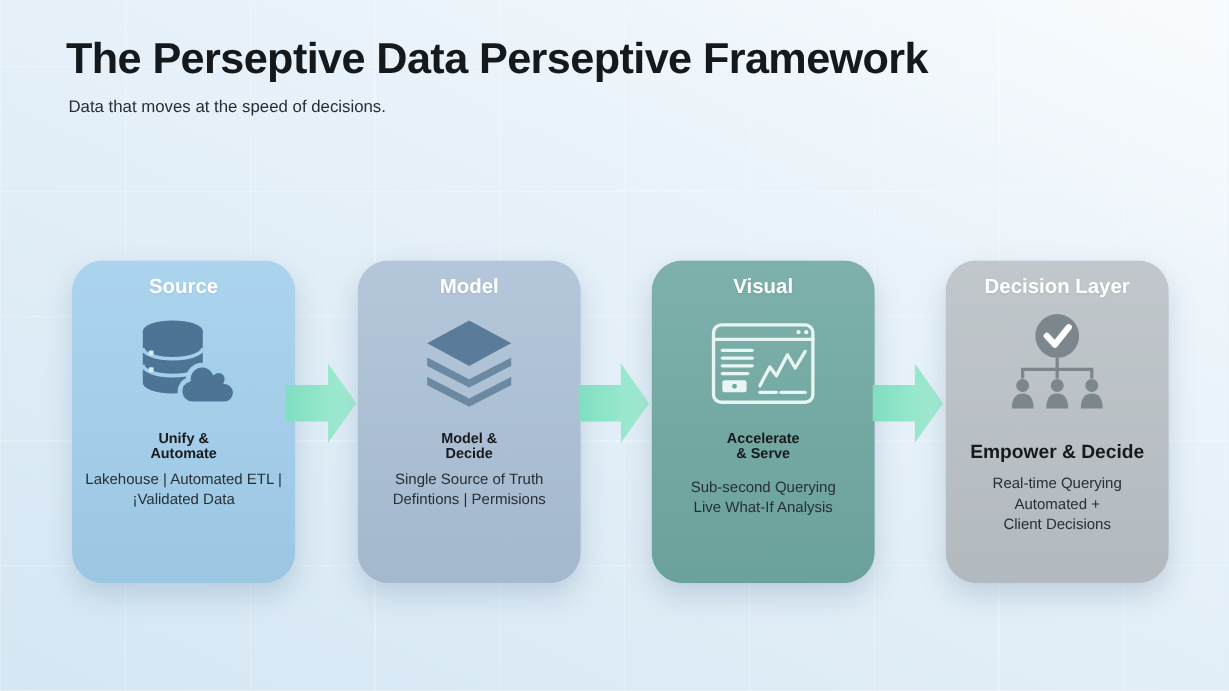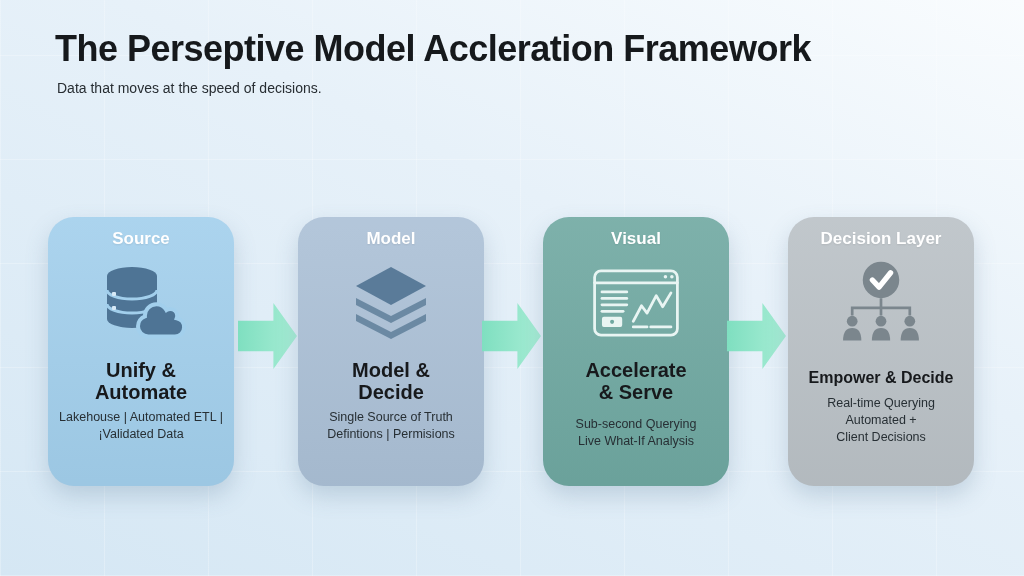--- a/index.html
+++ b/index.html
@@ -20,31 +20,31 @@
   .slide-subtitle{
     position:absolute;left:57px;top:80px;margin:0;
     font-size:14px;font-weight:400;color:#272d32;
   }
   .card{
     position:absolute;top:217px;width:186px;height:269px;border-radius:26px;
     display:flex;flex-direction:column;align-items:center;
     box-shadow:0 10px 22px rgba(92,122,152,.25);
     background-image:linear-gradient(180deg, rgba(255,255,255,.10), rgba(0,0,0,.04));
   }
-  .card1{left:48px;}
+  .card1{left:60px;}
   .card2{left:298px;}
   .card3{left:543px;}
   .card4{left:788px;}
   .card-header{
     margin-top:12px;height:20px;font-size:17px;font-weight:700;color:#ffffff;
     text-shadow:0 1px 2px rgba(0,0,0,.08);
   }
   .icon-box{margin-top:6px;height:96px;display:flex;align-items:center;justify-content:center;}
   .card-title{
-    margin-top:8px;font-size:20px;font-weight:800;line-height:1.12;color:#17191c;text-align:center;
+    margin-top:8px;font-size:12px;font-weight:800;line-height:1.12;color:#17191c;text-align:center;
   }
   .card-title span{display:block;}
   .card-sub{
     margin-top:5px;font-size:12.5px;font-weight:500;line-height:1.35;color:#272f34;text-align:center;
   }
   .card-sub span{display:block;}
   .card3 .card-sub{margin-top:12px;}
   .card4 .card-title{margin-top:18px;font-size:16px;}
   .card4 .card-sub{margin-top:8px;}
   .arrow{
@@ -54,21 +54,21 @@
   }
   .arrow1{left:238px;}
   .arrow2{left:482px;}
   .arrow3{left:727px;}
 </style>
 </head>
 <body>
 
 <div class="stage">
 
-  <h1 class="slide-title">The Perseptive Model Accleration Framework</h1>
+  <h1 class="slide-title">The Perseptive Data Perseptive Framework</h1>
   <p class="slide-subtitle">Data that moves at the speed of decisions.</p>
 
   <div class="card card1" style="background-color: rgb(162, 207, 236);">
     <div class="card-header">Source</div>
     <div class="icon-box">
       <svg width="90" height="84" viewBox="0 0 90 84" aria-hidden="true">
         <g fill="#4e7495">
           <ellipse cx="36" cy="15" rx="25" ry="9"></ellipse>
           <path d="M11 15 v43 a25 9 0 0 0 50 0 v-43 z"></path>
         </g>

